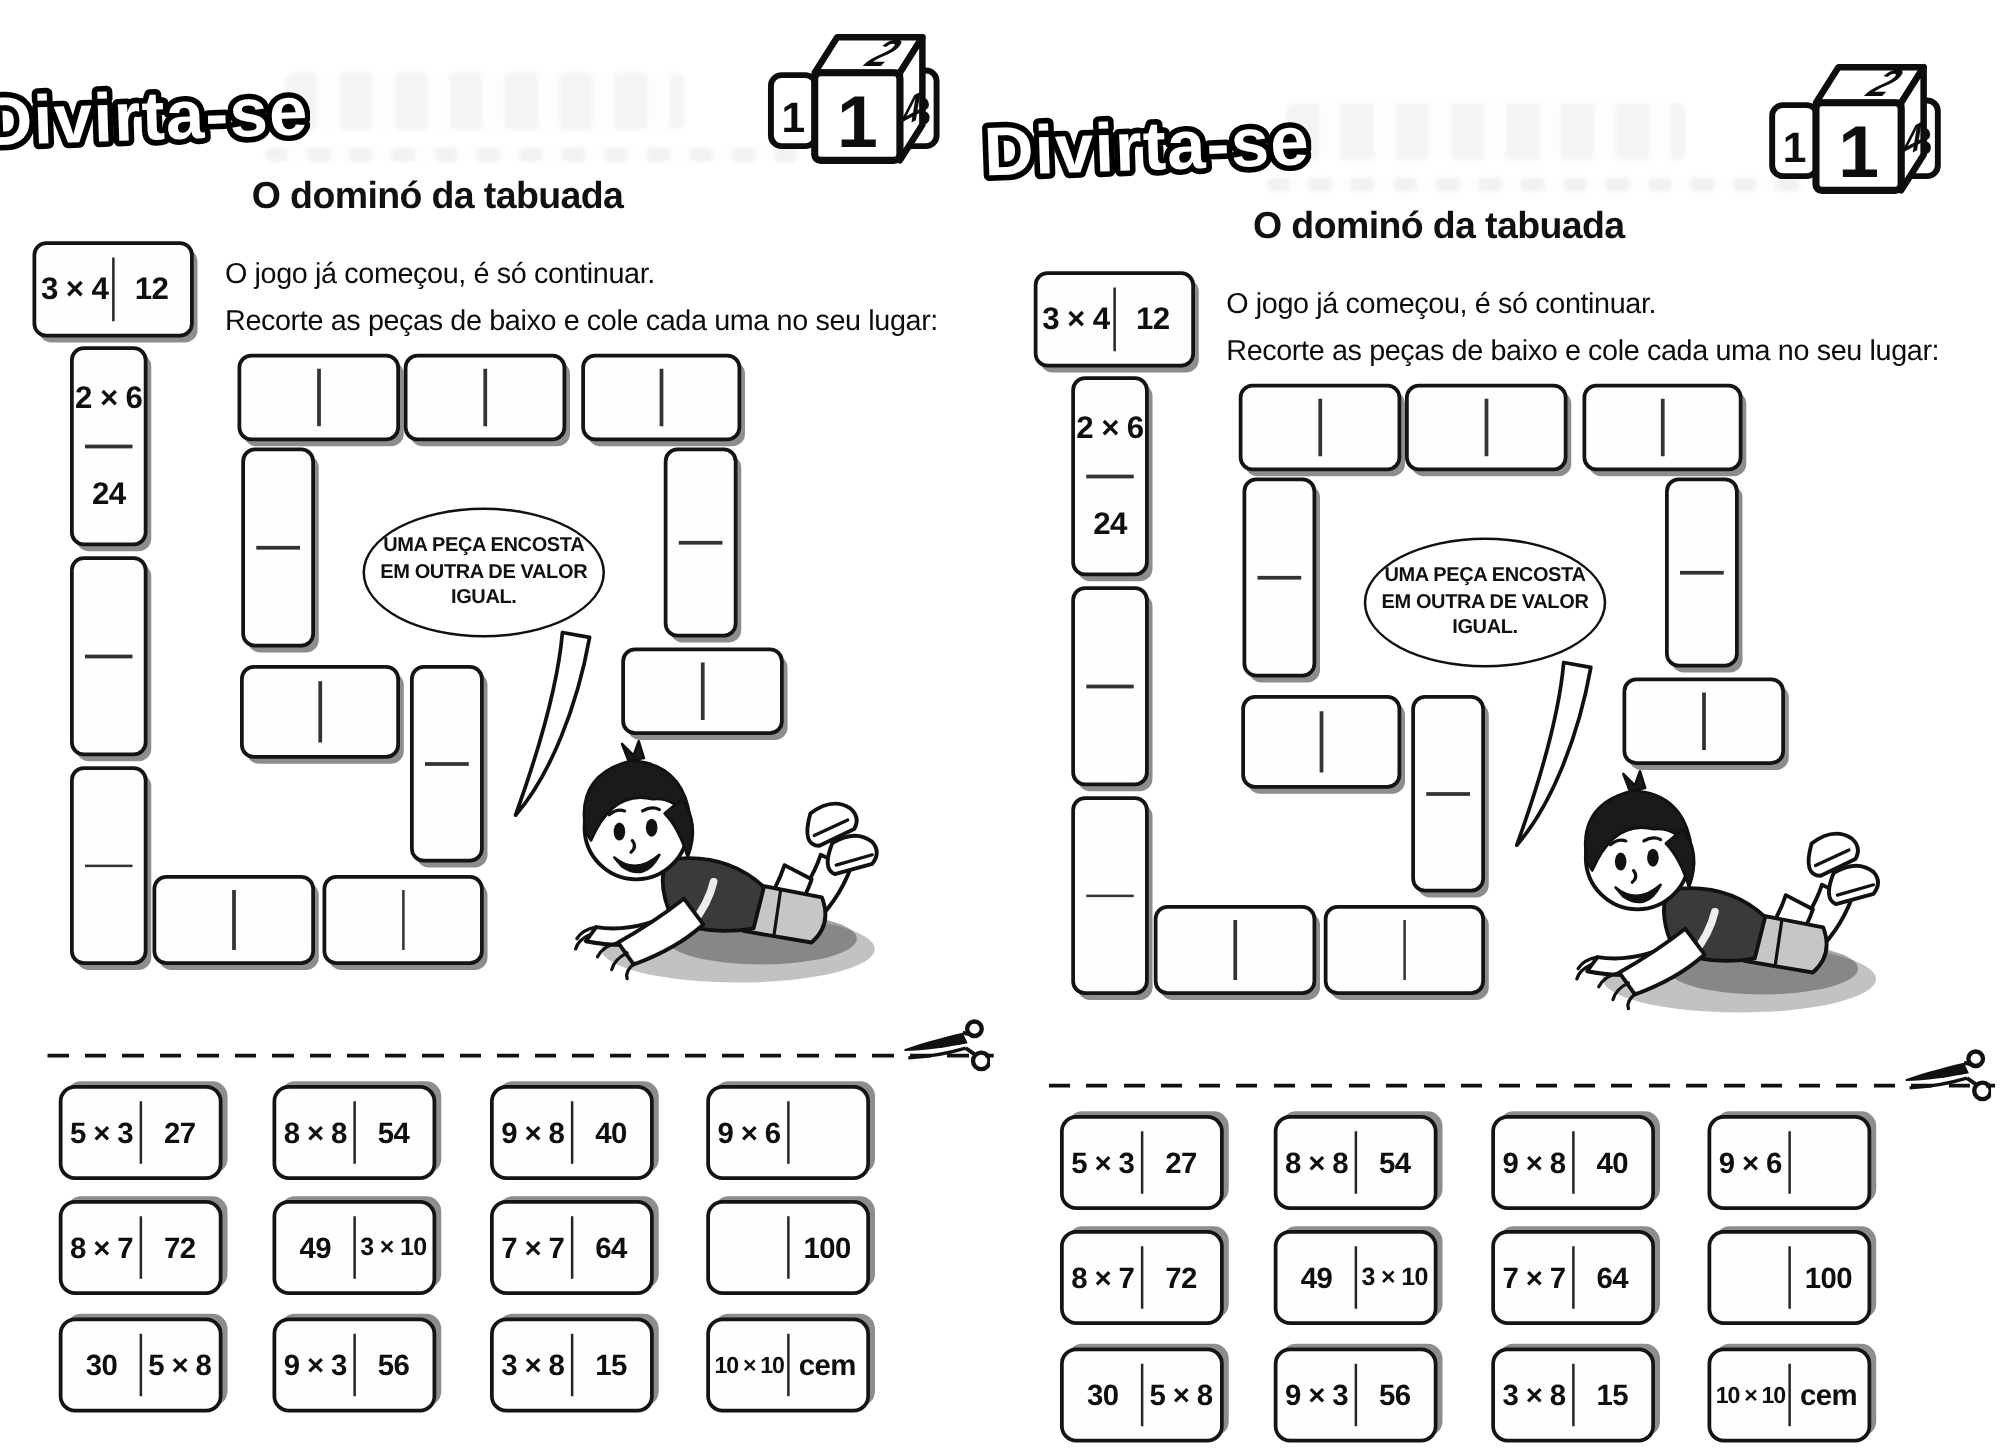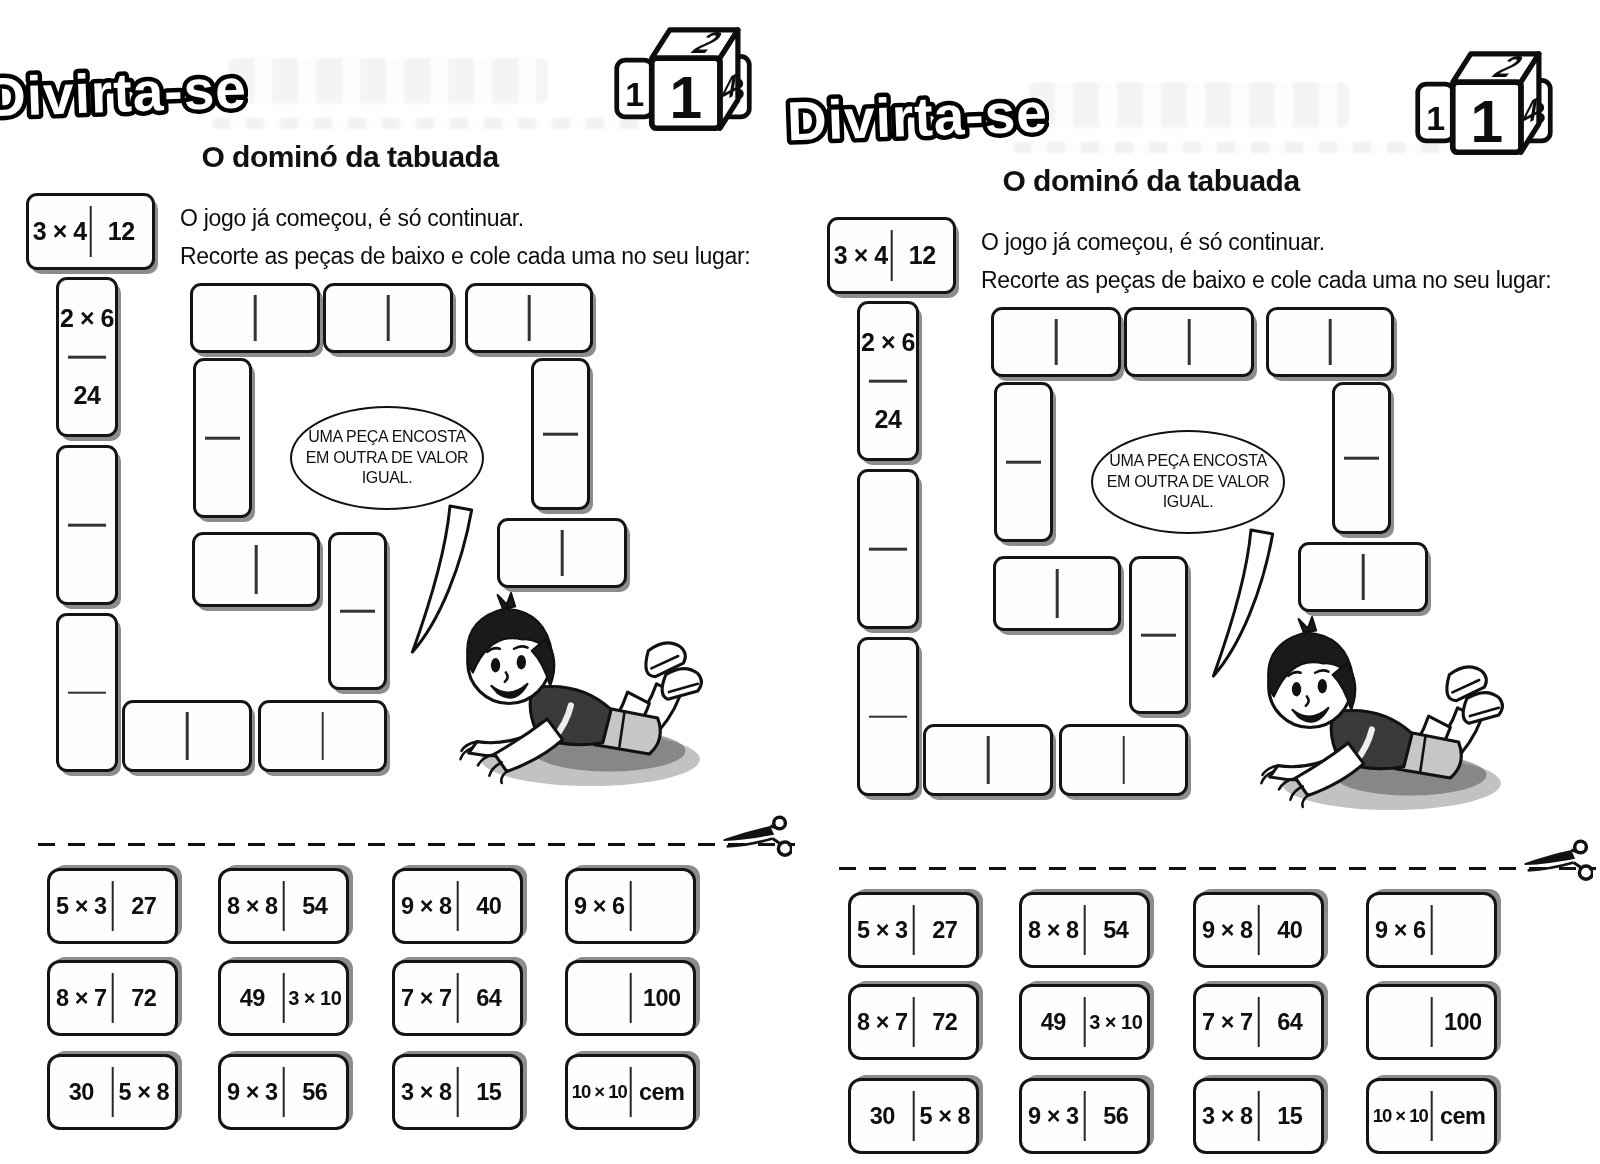--- a/index.html
+++ b/index.html
@@ -34,21 +34,21 @@
   .vdiv{position:absolute;left:50%;top:10px;bottom:10px;width:2.6px;background:#262626;
         transform:translateX(-50%);}
   .vdiv.short{top:14%;bottom:14%;background:#333;}
   .hdiv{position:absolute;top:50%;left:10px;right:10px;height:2.6px;background:#262626;
         transform:translateY(-50%);}
   .hdiv.short{left:9px;right:9px;background:#333;}
 
   .bubble{position:absolute;left:290px;top:406px;width:194px;height:104px;box-sizing:border-box;
           border:2.6px solid #111;border-radius:50%;display:flex;flex-direction:column;
           align-items:center;justify-content:center;text-align:center;background:#fff;
-          font-size:16px;font-weight:400;line-height:20.5px;letter-spacing:-0.3px;z-index:3;}
+          font-size:16px;font-weight:700;line-height:20.5px;letter-spacing:-0.3px;z-index:3;}
   .tail-svg{position:absolute;left:406px;top:504px;width:80px;height:158px;z-index:2;}
   .boy-svg{position:absolute;left:446px;top:585px;width:258px;height:208px;z-index:1;}
 
   .cutline{position:absolute;left:38px;top:843px;width:757px;height:3px;
     background:repeating-linear-gradient(90deg,#111 0 17px,transparent 17px 30px);}
   .scissors-svg{position:absolute;left:722px;top:812px;width:70px;height:50px;}
 </style>
 </head>
 <body>
 

